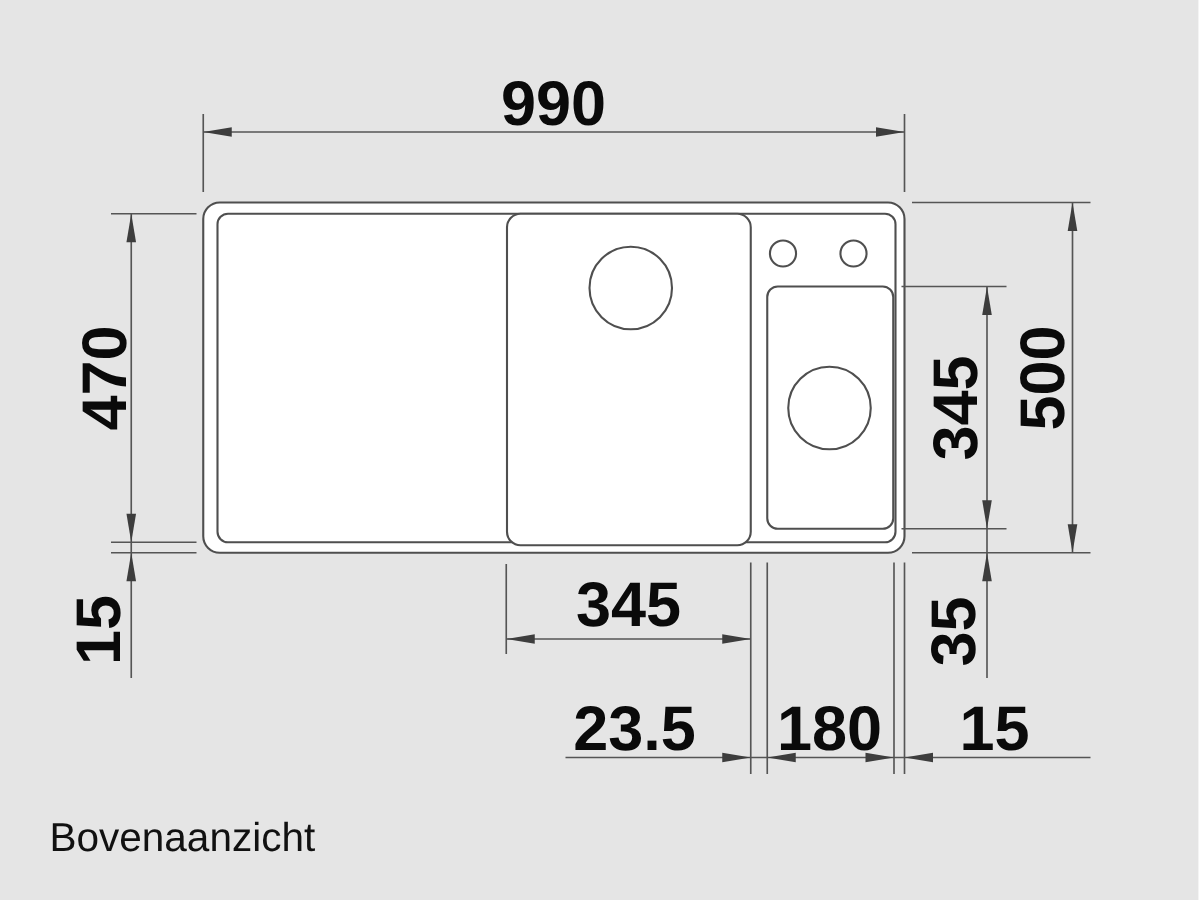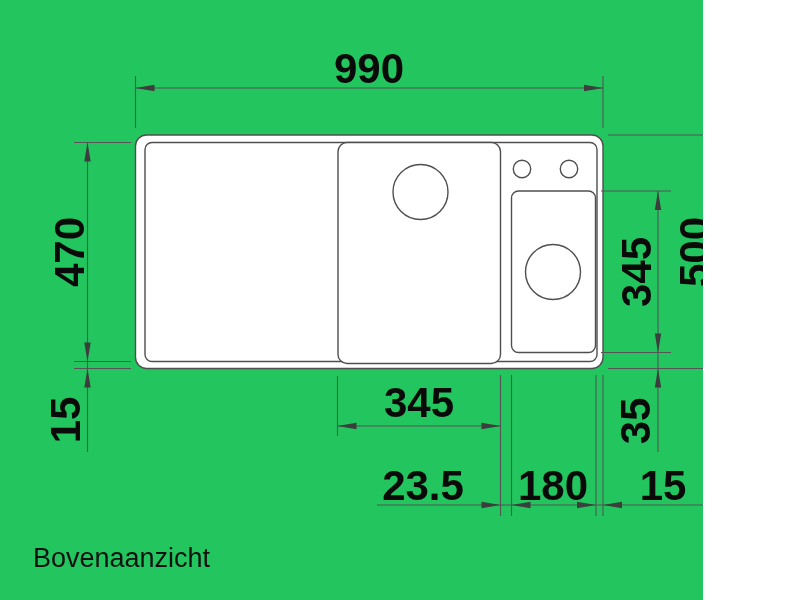--- a/index.html
+++ b/index.html
@@ -1,19 +1,19 @@
 <!DOCTYPE html>
 <html><head>
 <meta charset="utf-8">
 <style>
   html,body{margin:0;padding:0;background:#fff;}
   .page{
     position:relative;
-    width:703px;height:600px;
-    background:#22c55e;
+    width:799px;height:600px;
+    background:#e5e5e5;
     font-family:"Liberation Sans", sans-serif;
     overflow:hidden;
   }
   svg{display:block;}
   .dim-label{
     font-family:"Liberation Sans", sans-serif;
     font-weight:bold;
     font-size:42px;
     fill:#0a0a0a;
   }

